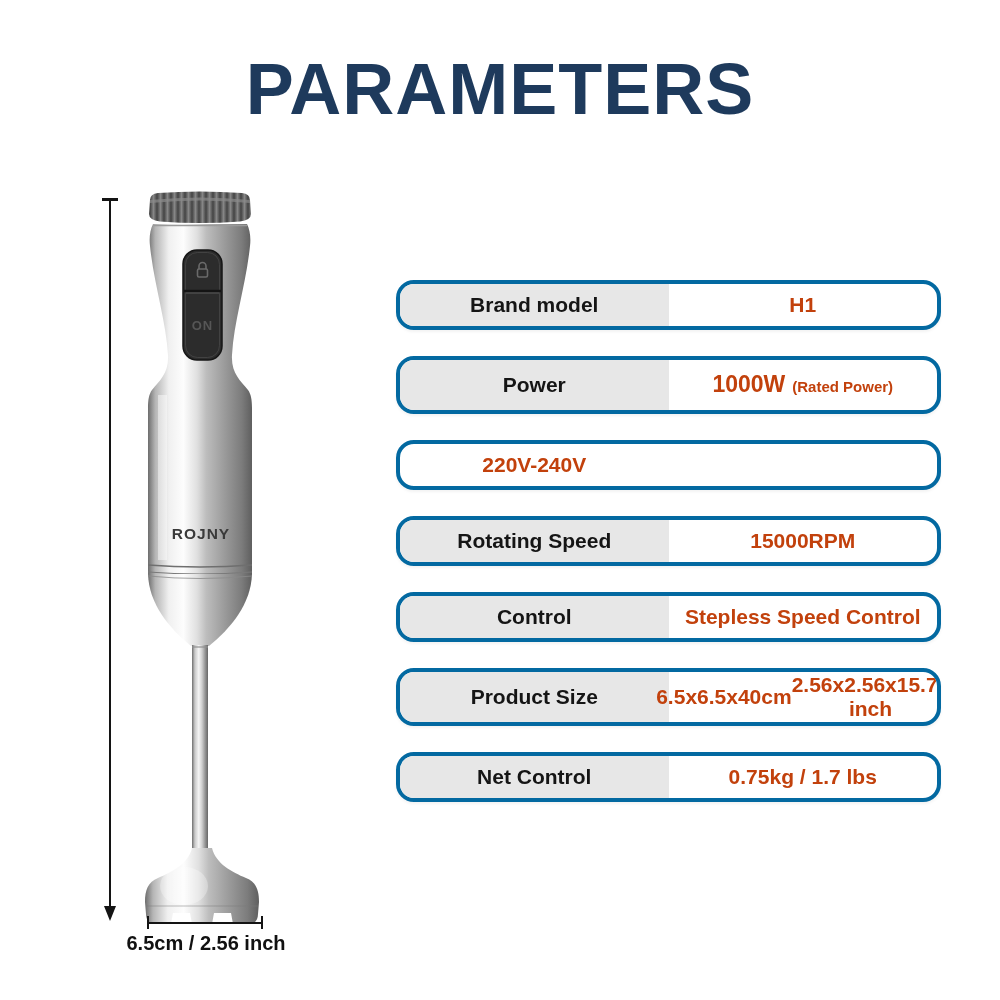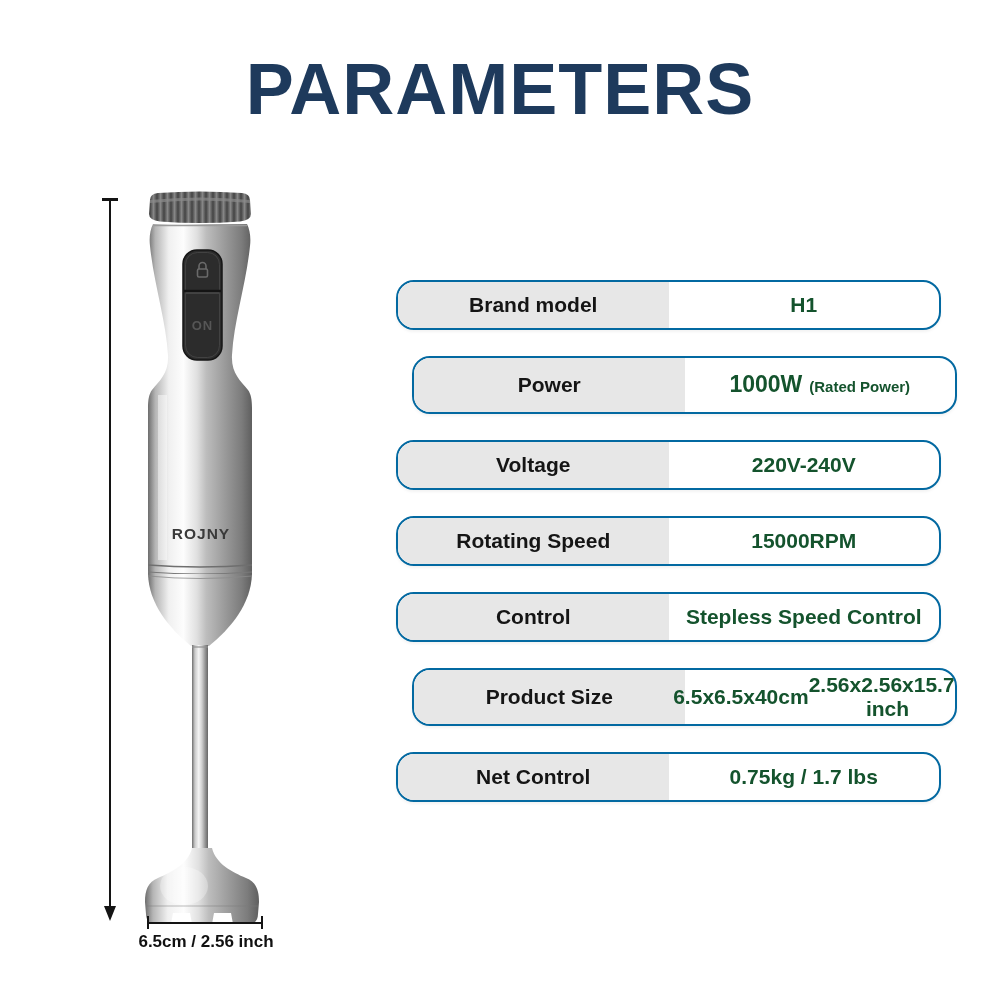--- a/index.html
+++ b/index.html
@@ -8,47 +8,47 @@
   .page { position:relative; width:1000px; height:1000px; background:#fff; overflow:hidden;border-radius:24px; }
 
   
   .title { position:absolute; top:48px; left:0; width:100%;
            text-align:center; font-size:72px; font-weight:bold;
            letter-spacing:1px; color:#1e3a5c; }
 
   
   .spec-table { position:absolute; left:396px; top:280px; width:545px; }
   .spec-row { display:flex; width:100%; height:50px; margin-bottom:26px;
-              border:2px solid #0369a1; border-radius:18px; overflow:hidden;
+              border:4px solid #0369a1; border-radius:18px; overflow:hidden;
               background:#fff; box-shadow:0 2px 3px rgba(0,0,0,0.05); }
-  .spec-row.tall { height:58px;margin-left:16px; }
+  .spec-row.tall { height:58px; }
   .spec-label { width:50%; background:#e7e7e7; display:flex; align-items:center;
                 justify-content:center; font-size:21px; font-weight:bold; color:#151515; }
   .spec-value { width:50%; display:flex; align-items:center; justify-content:center;
-                font-size:21px; font-weight:bold; color:#14532d; text-align:center; }
+                font-size:21px; font-weight:bold; color:#c2410c; text-align:center; }
   .spec-value.multi { flex-direction:row; line-height:1.12; }
   .vline-pair { display:flex; align-items:baseline; gap:7px; }
   .vline-pair .main { font-size:23px; font-weight:bold; }
   .vline-pair .note { font-size:15px; font-weight:bold; }
   .spec-value.multi .line { font-size:21px; font-weight:bold; }
 
   
   .dim-vline { position:absolute; left:109px; top:200px; width:2px; height:706px; background:#141414; }
   .dim-vcap  { position:absolute; left:102px; top:198px; width:16px; height:3px; background:#141414; }
   .dim-varrow{ position:absolute; left:104px; top:906px; width:0; height:0;
                border-left:6px solid transparent; border-right:6px solid transparent;
                border-top:15px solid #141414; }
   .dim-hlabel{ position:absolute; left:36px; top:532px; width:144px; background:#fff;
                padding:4px 0; text-align:center; font-size:20px; font-weight:bold;
                line-height:1.2; color:#111; }
   .dim-hline { position:absolute; left:148px; top:922px; width:114px; height:2px; background:#141414; }
   .dim-htick-l { position:absolute; left:147px; top:916px; width:2px; height:13px; background:#141414; }
   .dim-htick-r { position:absolute; left:261px; top:916px; width:2px; height:13px; background:#141414; }
   .dim-wlabel { position:absolute; left:115px; top:932px; width:182px; text-align:center;
-                font-size:17px; font-weight:bold; color:#111; }
+                font-size:20px; font-weight:bold; color:#111; }
 
   .blender { position:absolute; left:100px; top:190px; width:180px; height:745px; }
 </style>
 </head>
 <body>
 
 <div class="page">
 
   <div class="title">PARAMETERS</div>
 
@@ -139,21 +139,20 @@
       <div class="spec-label">Power</div>
       <div class="spec-value multi">
         <div class="vline-pair">
           <span class="main">1000W</span>
           <span class="note">(Rated Power)</span>
         </div>
       </div>
     </div>
 
     <div class="spec-row">
-      <div class="spec-label">Voltage</div>
       <div class="spec-value">220V-240V</div>
     </div>
 
     <div class="spec-row">
       <div class="spec-label">Rotating Speed</div>
       <div class="spec-value">15000RPM</div>
     </div>
 
     <div class="spec-row">
       <div class="spec-label">Control</div>

